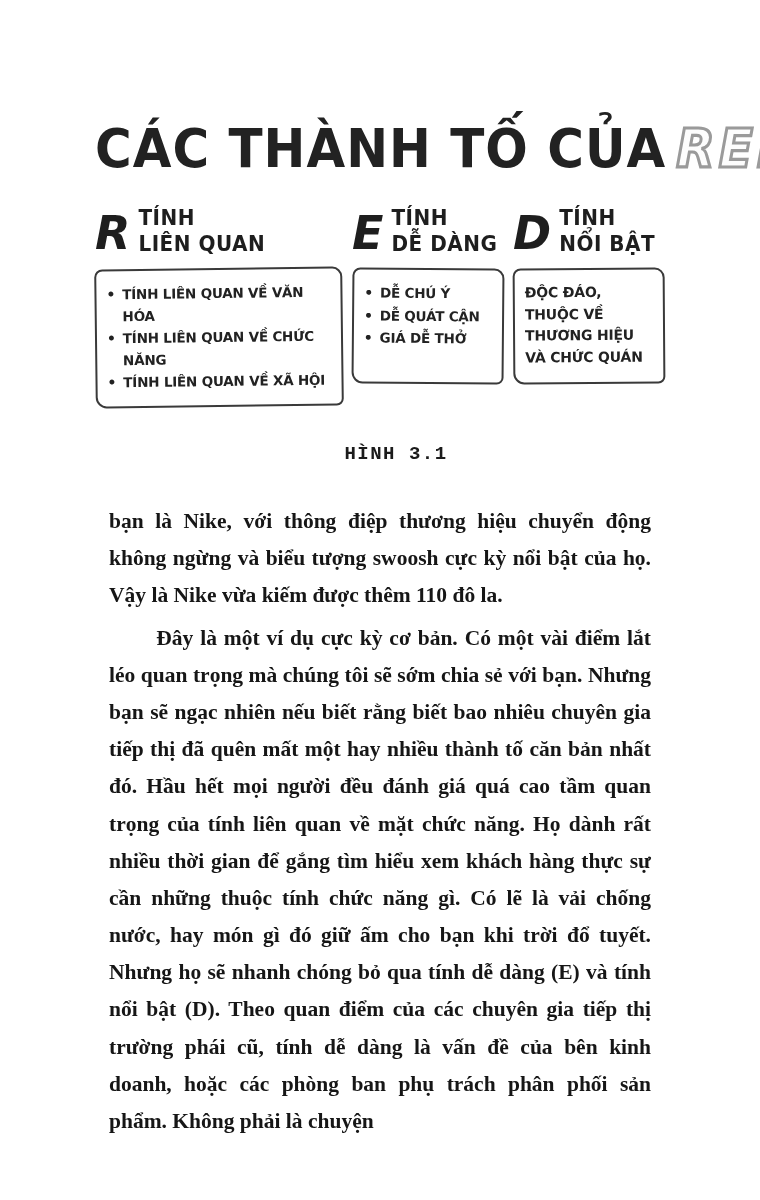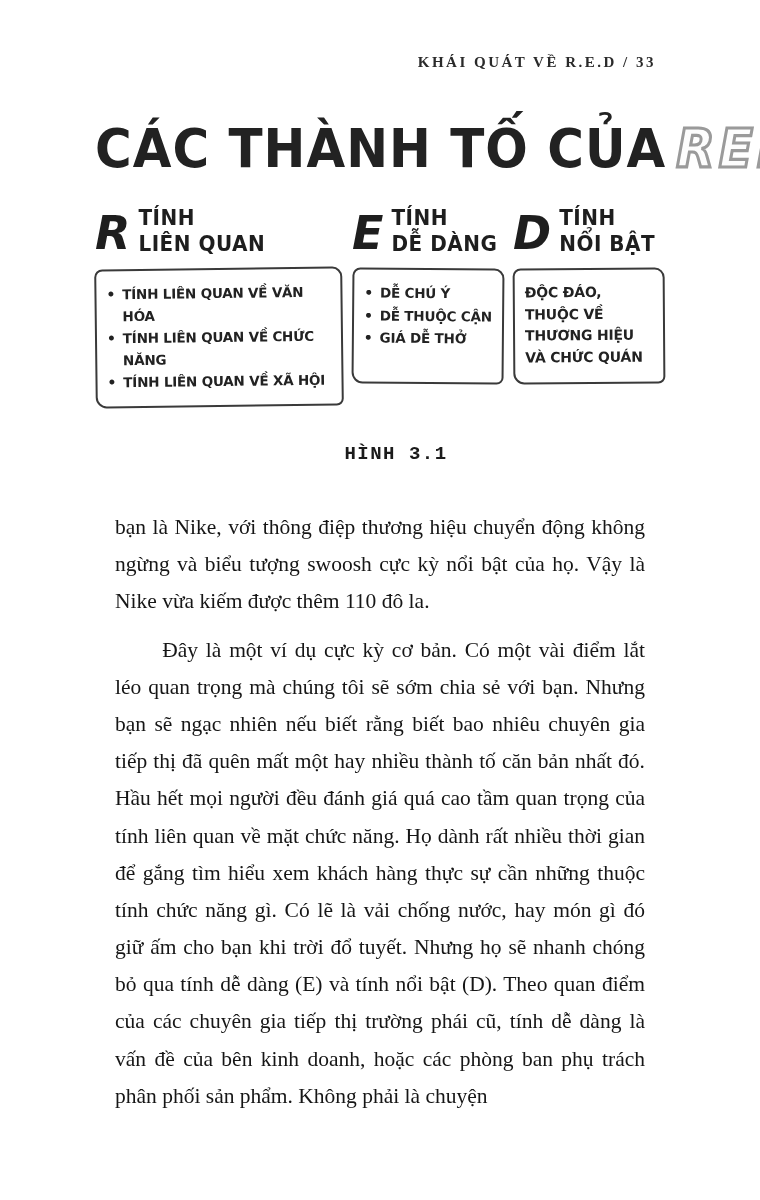--- a/index.html
+++ b/index.html
@@ -101,29 +101,28 @@
     color:#1b1b1b;
   }
   
   .body-text{
     position:absolute;top:498px;left:104px;width:552px;
     font-size:21.5px;
     line-height:1.73;
     text-align:justify;
     color:#161616;
   }
-  .body-text p{margin:11px;}
+  .body-text p{margin:5px;font-weight:bold;}
   .body-text p.indent{text-indent:2.2em;}
 </style>
 </head>
 <body>
 
 <div class="page">
 
-  <div class="running-head">KHÁI QUÁT VỀ R.E.D / 33</div>
 
   <div class="figure">
     <h1 class="fig-title"><span>CÁC THÀNH TỐ CỦA</span><span class="accent">RED</span></h1>
 
     <div class="columns">
 
       <div class="col col-1">
         <div class="col-head">
           <span class="big-letter">R</span>
           <span class="head-lines">
@@ -158,21 +157,21 @@
           </span>
         </div>
         <div class="box box-2">
           <ul>
             <li>
                 <span class="dot">•</span>
                 <span>DỄ CHÚ Ý</span>
               </li>
             <li>
                 <span class="dot">•</span>
-                <span>DỄ THUỘC CẬN</span>
+                <span>DỄ QUÁT CẬN</span>
               </li>
             <li>
                 <span class="dot">•</span>
                 <span>GIÁ DỄ THỞ</span>
               </li>
           </ul>
         </div>
       </div>
 
       <div class="col col-3">

